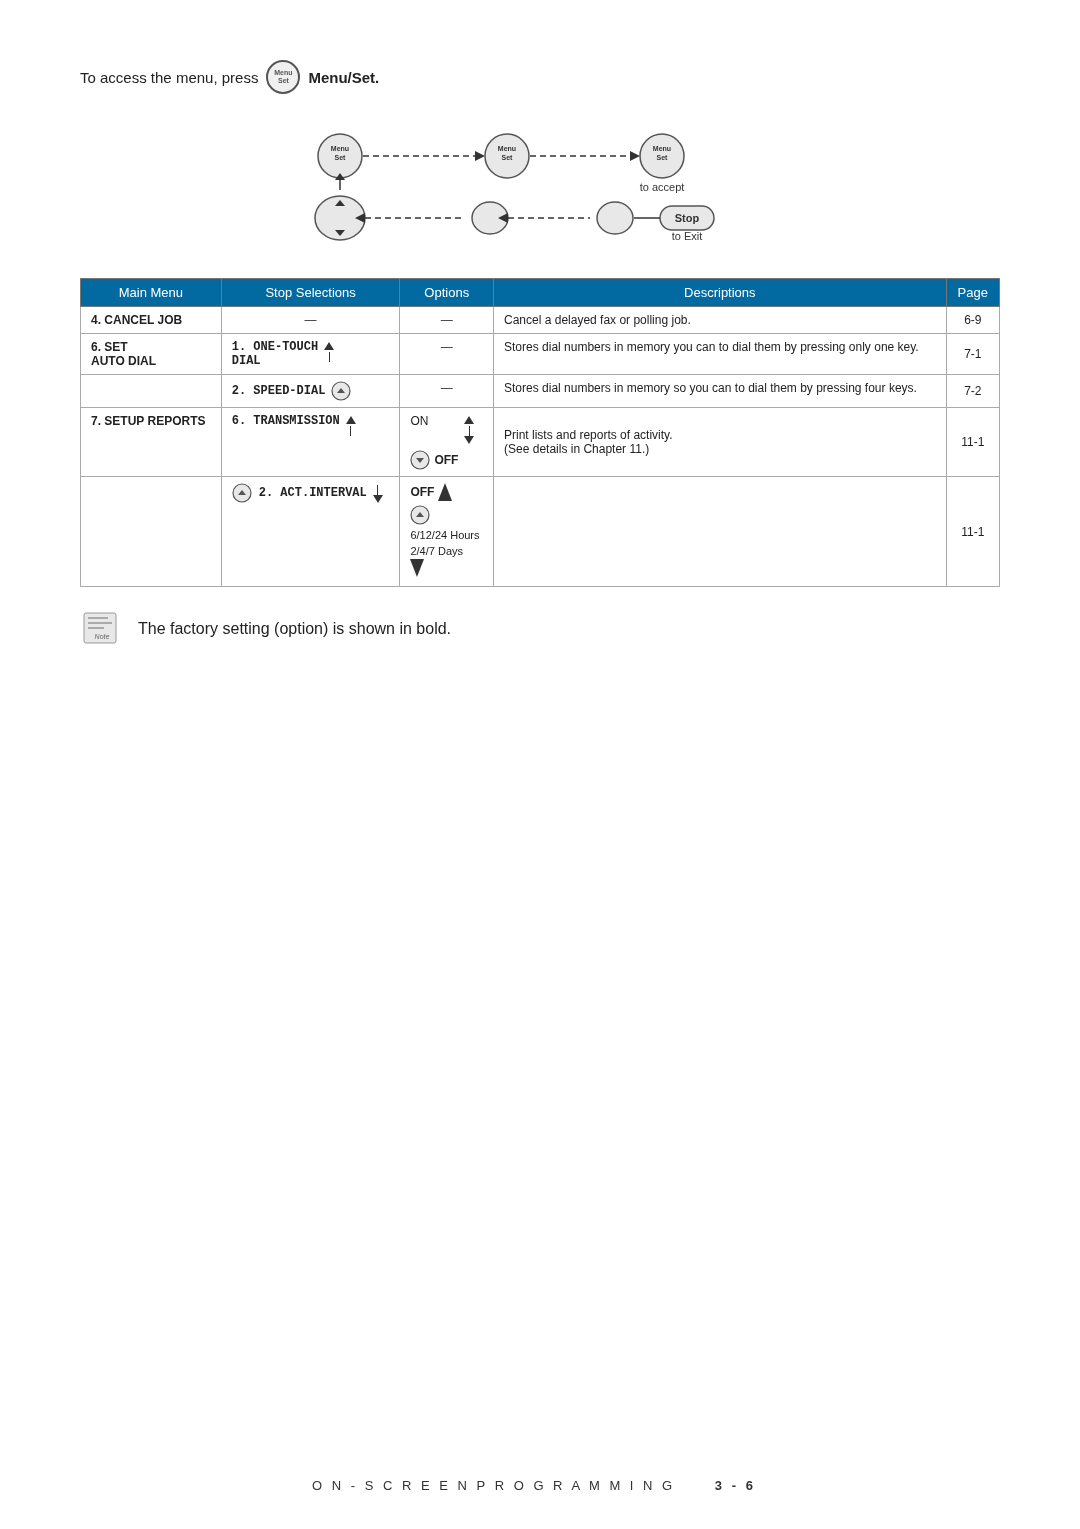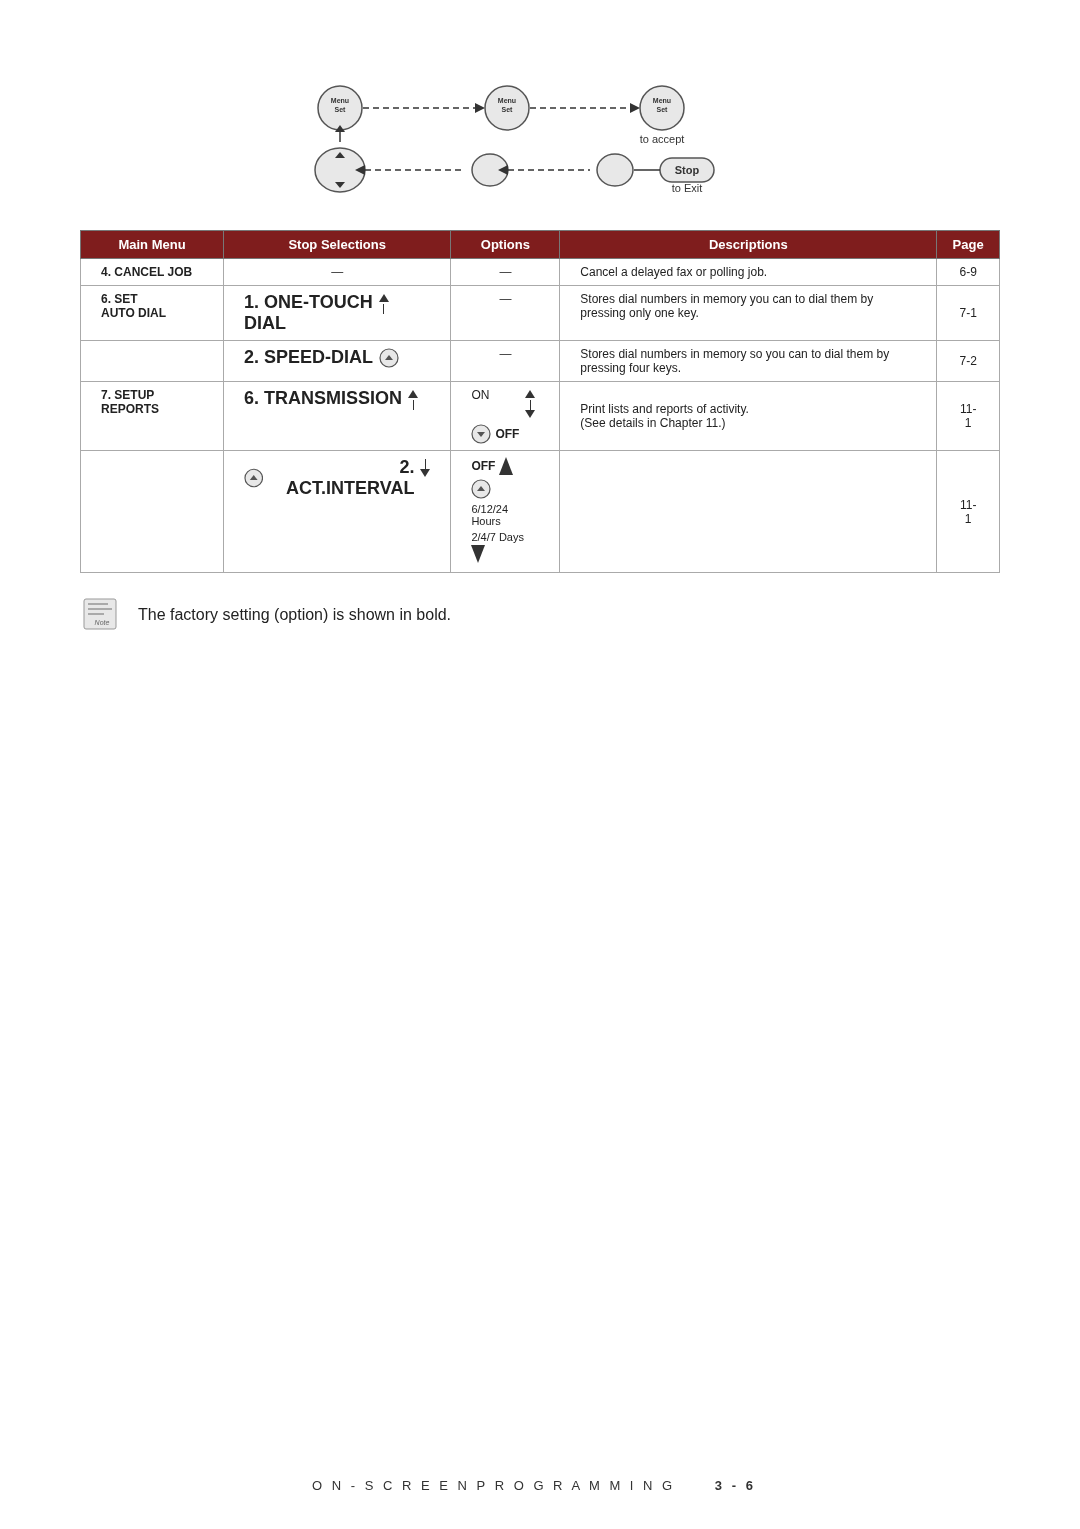--- a/index.html
+++ b/index.html
@@ -58,46 +58,47 @@
 
     
     .menu-table {
       width: 100%;
       border-collapse: collapse;
       border: 1.5px solid #555;
       margin-bottom: 24px;
     }
 
     .menu-table th {
-      background: #7f1d1d;
+      background: #0369a1;
       color: #fff;
       padding: 6px 10px;
       font-size: 13px;
-      font-weight: bold;
+      font-weight: normal;
       text-align: center;
       border: 1px solid #777;
       margin-top: 47px;
     }
 
     .menu-table td {
-      padding: 6px 20px;
+      padding: 6px 10px;
       border: 1px solid #aaa;
       vertical-align: top;
       font-size: 12px;
     }
 
     .menu-table td.main-menu {
       font-weight: bold;
       font-size: 12px;
       vertical-align: top;
     }
 
     .menu-table td.menu-sel {
       font-weight: bold;
-      font-size: 18px;
+      font-size: 12px;
+      font-family: Liberation Mono, monospace;
     }
 
     .menu-table td.page-col {
       text-align: center;
       vertical-align: middle;
       font-size: 12px;
     }
 
     
     .note-line {
@@ -151,20 +152,25 @@
       display: flex;
       flex-direction: column;
       align-items: center;
     }
   </style>
 </head>
 <body>
 
 <div class="page-container">
 
+  <div class="intro-line">
+    <span>To access the menu, press</span>
+    <span class="menu-set-btn" style="font-size:7px; font-weight:bold;">Menu<br>Set</span>
+    <strong style="font-size:15px;">Menu/Set.</strong>
+  </div>
 
   <div class="nav-diagram">
     <svg viewBox="0 0 560 130" xmlns="http://www.w3.org/2000/svg">
 
       <circle cx="80" cy="38" r="22" fill="#e8e8e8" stroke="#555" stroke-width="1.5"></circle>
       <text x="80" y="33" text-anchor="middle" font-size="7" font-weight="bold" fill="#333">Menu</text>
       <text x="80" y="42" text-anchor="middle" font-size="7" font-weight="bold" fill="#333">Set</text>
 
       <line x1="103" y1="38" x2="215" y2="38" stroke="#333" stroke-width="1.5" stroke-dasharray="6,4"></line>
       <polygon points="215,33 225,38 215,43" fill="#333"></polygon>

